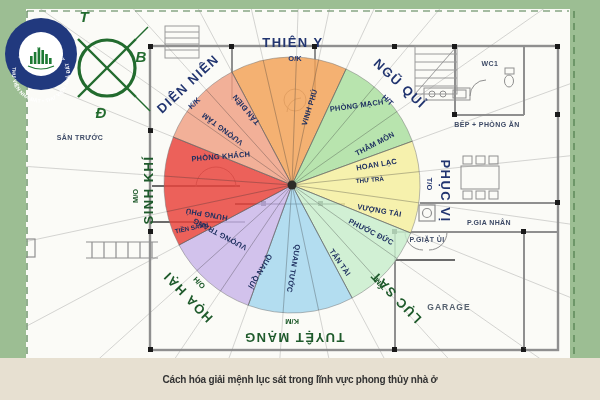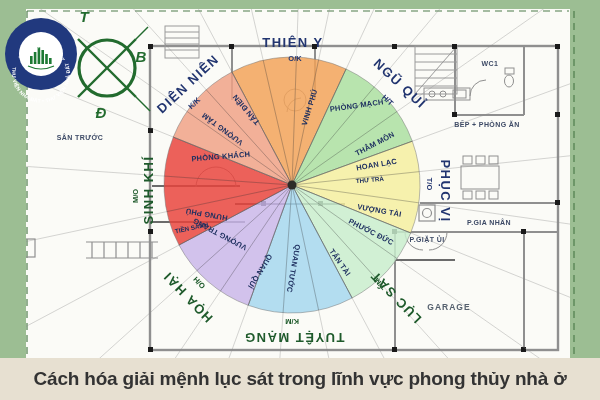--- a/index.html
+++ b/index.html
@@ -1,20 +1,20 @@
 <!DOCTYPE html>
 <html><head>
 <meta charset="utf-8">
 <style>
   html,body{margin:0;padding:0;}
   body{width:600px;height:400px;font-family:"Liberation Sans",sans-serif;}
   .frame{position:relative;width:600px;height:400px;overflow:hidden;}
   .caption-bar{position:absolute;left:0;top:358px;width:600px;height:42px;
     display:flex;align-items:center;justify-content:center;}
-  .caption-bar span{font-weight:bold;font-size:19px;letter-spacing:-0.2px;}
+  .caption-bar span{font-weight:bold;font-size:10px;letter-spacing:-0.2px;}
   svg text{font-family:"Liberation Sans",sans-serif;}
   .dir-label{font-size:13px;font-weight:bold;letter-spacing:1.5px;}
   .dir-code{font-size:7.5px;font-weight:bold;letter-spacing:0;}
   .room-label{font-size:7.5px;font-weight:bold;letter-spacing:0.2px;}
   .room-label-sm{font-size:6.3px;font-weight:bold;}
   .plan-label{font-size:7px;font-weight:bold;letter-spacing:0.4px;}
   .plan-label-lg{font-size:8.5px;font-weight:bold;letter-spacing:1px;}
   .compass-letter{font-size:15px;font-weight:bold;font-style:italic;}
   .ring-text{font-size:5px;font-weight:bold;letter-spacing:0.25px;}
   .ring-text-sm{font-size:4.2px;font-weight:bold;letter-spacing:0.3px;}

